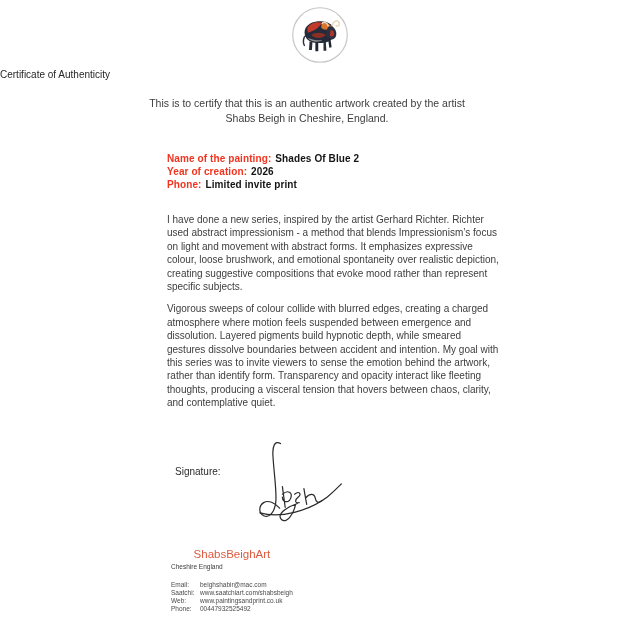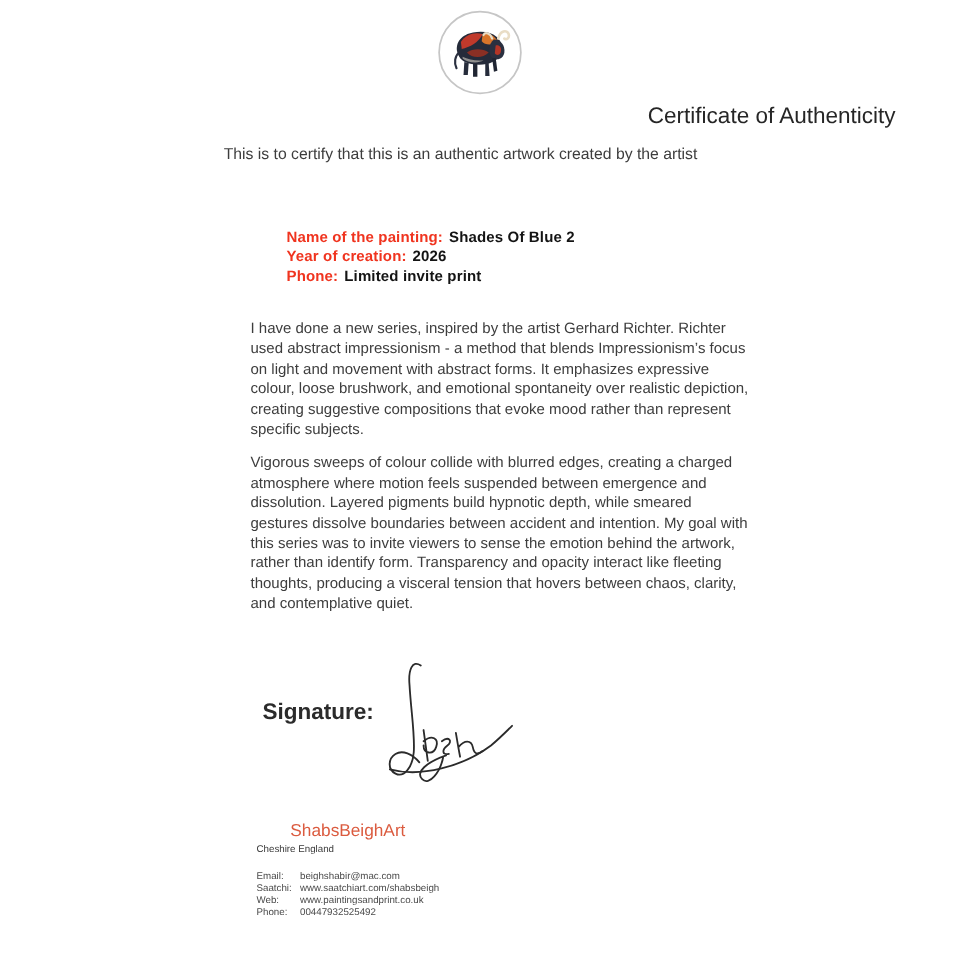--- a/index.html
+++ b/index.html
@@ -5,38 +5,38 @@
   * { margin: 0; padding: 0; box-sizing: border-box; }
   html, body { width: 640px; height: 640px; background: #ffffff; }
   body { font-family: "Liberation Sans", sans-serif; position: relative; overflow: hidden; }
   .page { position: absolute; inset: 0; background: #fff; }
 
   .logo { position: absolute; top: 6px; left: 291px; width: 58px; height: 58px; }
   .logo svg { width: 100%; height: 100%; display: block; }
 
   .cert-title {
     position: absolute; top: 69px; left: 0; width: 597px;
-    text-align: right; font-size: 15px; font-weight: 400; color: #262626;
+    text-align: left; font-size: 10px; font-weight: 400; color: #262626;
   }
   .intro {
     position: absolute; top: 96px; left: 0; width: 614px;
     text-align: center; font-size: 10.5px; line-height: 15px; color: #3d3d3d;
   }
 
   .details { position: absolute; top: 152px; left: 167px; font-size: 10px; line-height: 13.2px; font-weight: 700; letter-spacing: .1px; }
   .details .row { white-space: nowrap; }
-  .details .lbl { color: #f0341f; margin-left: 24px; }
+  .details .lbl { color: #f0341f; }
   .details .val { color: #141414; margin-left: 4px; }
 
   .story { position: absolute; top: 213px; left: 167px; width: 332px; }
   .story h2 { font-size: 10.5px; font-weight: 700; color: #f0341f; margin-bottom: 7px; letter-spacing: .1px; }
   .story p { font-size: 10px; line-height: 13.4px; color: #3d3d3d; margin-bottom: 9px; }
 
   .signature { position: absolute; top: 438px; left: 167px; width: 330px; height: 105px; }
-  .sig-label { position: absolute; left: 8px; top: 28px; font-size: 15px; color: #2b2b2b; font-weight: bold; }
+  .sig-label { position: absolute; left: 8px; top: 28px; font-size: 10px; color: #2b2b2b; }
   .sig-mark { position: absolute; left: 62px; top: 0; width: 118px; height: 103px; }
 
   .footer { position: absolute; top: 548px; left: 171px; }
   .brand { font-size: 11.5px; color: #db5b3f; text-align: center; }
   .location { font-size: 6.5px; color: #3a3a3a; margin-top: 3px; }
   .contacts { margin-top: 11px; font-size: 6.5px; line-height: 8px; color: #4a4a4a; }
   .contacts .crow { display: flex; }
   .contacts .clbl { width: 29px; }
   .contacts .cval { }
 </style>
@@ -67,20 +67,21 @@
       <path d="M32,61 L31,76 L36,76 L37,62 Z" fill="#262c3b"></path>
       <path d="M42,63 L42,78 L47,78 L47,63 Z" fill="#1f2532"></path>
       <path d="M56,62 L56,77 L61,77 L60,62 Z" fill="#262c3b"></path>
       <path d="M64,57 L66,72 L70,71 L68,56 Z" fill="#1f2532"></path>
     </svg>
   </div>
 
   <h1 class="cert-title">Certificate of Authenticity</h1>
   <p class="intro">
     <span>This is to certify that this is an authentic artwork created by the artist</span><br>
+    <span>Shabs Beigh in Cheshire, England.</span>
   </p>
 
   <section class="details">
     <div class="row">
       <span class="lbl">Name of the painting:</span><span class="val">Shades Of Blue 2</span>
     </div>
     <div class="row">
       <span class="lbl">Year of creation:</span><span class="val">2026</span>
     </div>
     <div class="row">

